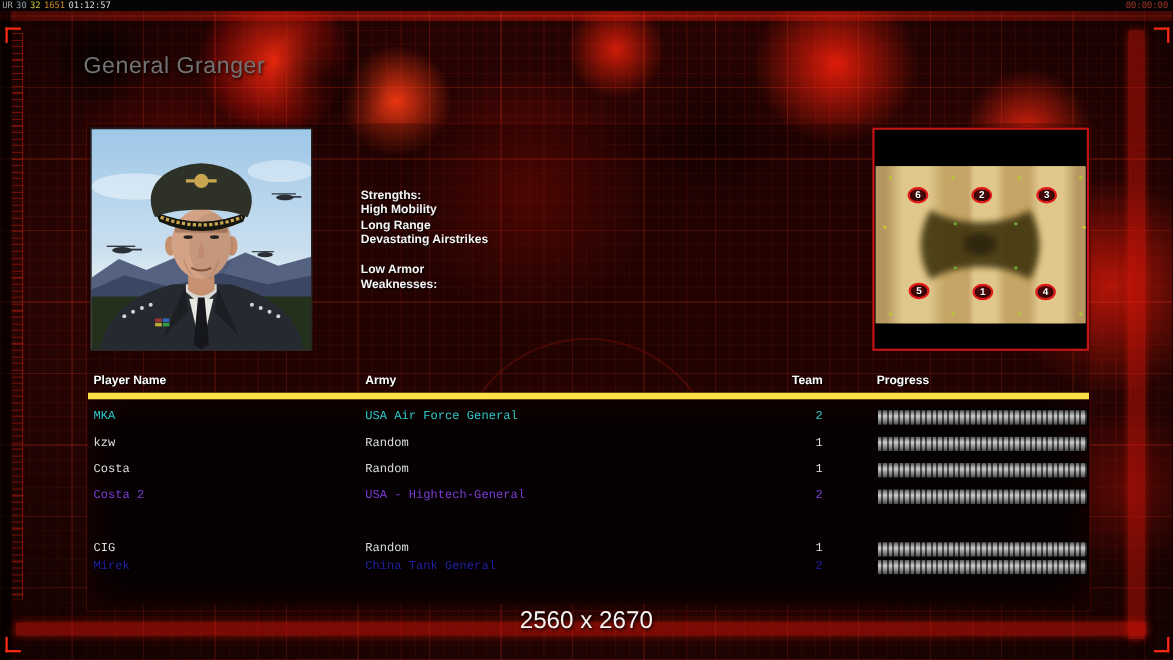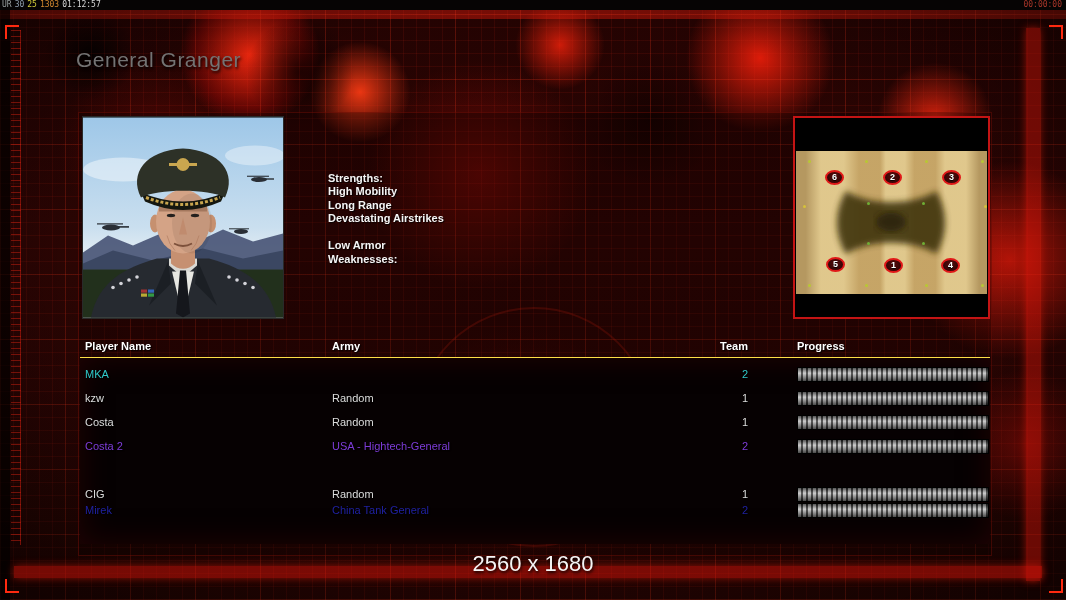--- a/index.html
+++ b/index.html
@@ -66,22 +66,22 @@
   .marker{position:absolute;width:19px;height:15px;border:2px solid #e01818;border-radius:50%;box-sizing:border-box;
     background:radial-gradient(circle at 50% 40%, #5a0b0b, #250404);color:#fff;font-size:9px;font-weight:bold;
     text-align:center;line-height:11px;text-shadow:0 1px 1px #000;}
   .dot{position:absolute;width:3px;height:3px;border-radius:50%;}
 
   .table-head{position:absolute;left:80px;top:337px;width:910px;height:19px;font-size:11px;font-weight:bold;color:#fff;
     text-shadow:1px 1px 1px rgba(0,0,0,.9);}
   .table-head span{position:absolute;top:0;line-height:19px;}
   .h-name{left:5px;} .h-army{left:252px;} .h-team{left:620px;width:48px;text-align:right;} .h-progress{left:717px;}
 
-  .player-list{position:absolute;left:80px;top:357px;width:910px;height:186px;background:#060102;border-top:1px solid #fde047;
-    box-shadow:inset 0 0 30px rgba(60,5,3,.5);}
+  .player-list{position:absolute;left:80px;top:357px;width:910px;height:186px;background:#060102;border-top:6px solid #fde047;
+    box-shadow:inset 0 0 30px rgba(60,5,3,.5);font-family:Liberation Mono, monospace;}
   .player-row{position:absolute;left:0;width:910px;height:24px;font-size:11px;}
   .player-row .cell{position:absolute;top:0;line-height:24px;text-shadow:1px 1px 1px rgba(0,0,0,.9);}
   .cell.name{left:5px;} .cell.army{left:252px;} .cell.team{left:620px;width:48px;text-align:right;}
   .pbar{position:absolute;left:717px;top:5px;width:190px;height:13px;background:#0a0a0a;border:1px solid #000;overflow:hidden;}
   .pfill{position:absolute;left:0;top:0;height:100%;background:repeating-linear-gradient(90deg,#bdbdbd 0 3px,#2e2e2e 3px 5px);}
   .pfill::after{content:"";position:absolute;inset:0;background:linear-gradient(180deg, rgba(0,0,0,.55), rgba(255,255,255,.22) 40%, rgba(0,0,0,.6));}
 
   .footer-res{position:absolute;left:0;top:551px;width:1066px;text-align:center;font-size:22px;color:#f5f5f5;
     text-shadow:1px 2px 3px rgba(0,0,0,.9);}
 </style>
@@ -91,21 +91,21 @@
 <div id="screen">
 
   <div class="bg-art"></div>
   <div class="band-top"></div>
   <div class="grid"></div>
   <div class="reticle"></div>
   <div class="vignette"></div>
   <div class="edge-left"></div>
 
   <div class="topbar">
-    <span class="perf"><span style="color: rgb(154, 160, 160);">UR</span><span style="color: rgb(143, 159, 174);">30</span><span style="color: rgb(212, 207, 58);">25</span><span style="color: rgb(208, 135, 47);">1303</span><span style="color: rgb(216, 216, 216);">01:12:57</span></span>
+    <span class="perf"><span style="color: rgb(154, 160, 160);">UR</span><span style="color: rgb(143, 159, 174);">30</span><span style="color: rgb(212, 207, 58);">32</span><span style="color: rgb(208, 135, 47);">1651</span><span style="color: rgb(216, 216, 216);">01:12:57</span></span>
     <span class="clock">00:00:00</span>
   </div>
   <div class="ruler-left"></div>
   <div class="band-right"></div>
   <div class="band-bottom"></div>
   <div class="corner tl"></div>
   <div class="corner tr"></div>
   <div class="corner bl"></div>
   <div class="corner br"></div>
 
@@ -234,20 +234,21 @@
   <div class="table-head">
     <span class="h-name">Player Name</span>
     <span class="h-army">Army</span>
     <span class="h-team">Team</span>
     <span class="h-progress">Progress</span>
   </div>
 
   <div class="player-list">
       <div class="player-row" style="top: 4px;">
     <span class="cell name" style="color: rgb(48, 200, 200);">MKA</span>
+    <span class="cell army" style="color: rgb(48, 200, 200);">USA Air Force General</span>
     <span class="cell team" style="color: rgb(48, 200, 200);">2</span>
     <span class="pbar">
       <span class="pfill" style="width: 100%;"></span>
     </span>
   </div>
       <div class="player-row" style="top: 28px;">
     <span class="cell name" style="color: rgb(220, 220, 220);">kzw</span>
     <span class="cell army" style="color: rgb(220, 220, 220);">Random</span>
     <span class="cell team" style="color: rgb(220, 220, 220);">1</span>
     <span class="pbar">
@@ -281,14 +282,14 @@
       <div class="player-row" style="top: 124px;">
     <span class="cell name" style="color: rgb(220, 220, 220);">CIG</span>
     <span class="cell army" style="color: rgb(220, 220, 220);">Random</span>
     <span class="cell team" style="color: rgb(220, 220, 220);">1</span>
     <span class="pbar">
       <span class="pfill" style="width: 100%;"></span>
     </span>
   </div>
     </div>
 
-  <div class="footer-res">2560 x 1680</div>
+  <div class="footer-res">2560 x 2670</div>
 </div>
 
 </body></html>

